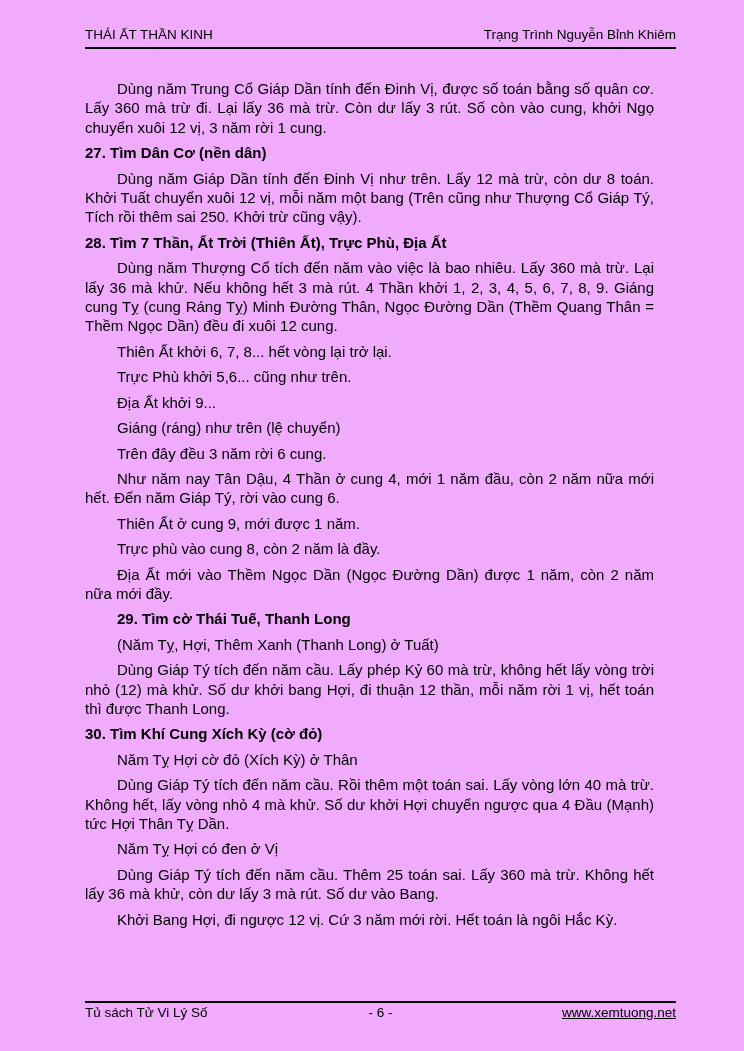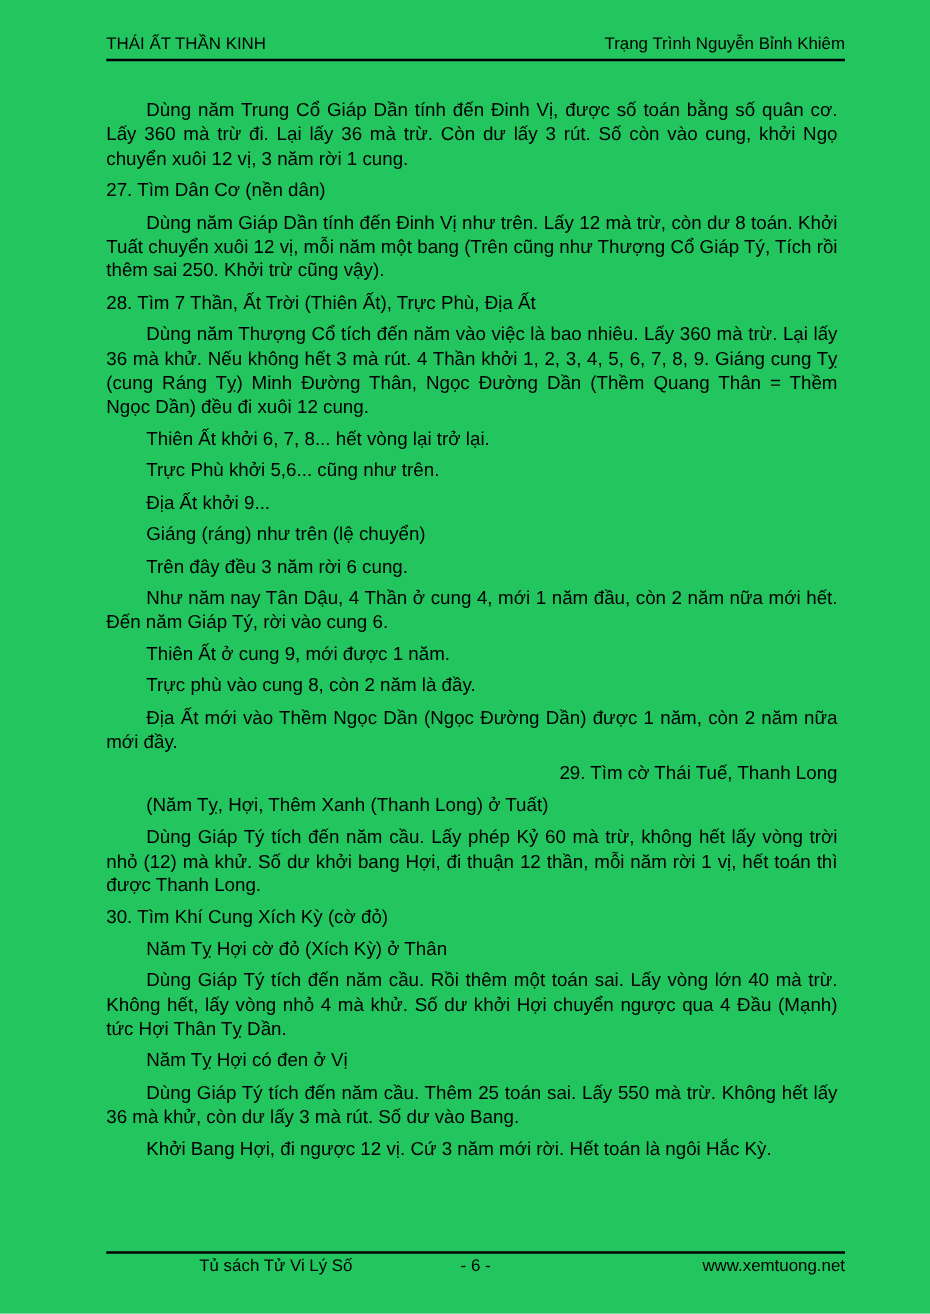--- a/index.html
+++ b/index.html
@@ -4,21 +4,21 @@
 <style>
   html, body {
     margin: 0;
     padding: 0;
     background: #ffffff;
   }
   .page {
     position: relative;
     width: 744px;
     height: 1051px;
-    background: #22c55e;
+    background: #f0abfc;
     color: #000000;
     font-family: "Liberation Sans", sans-serif;
     overflow: hidden;
   }
   .page-header {
     position: absolute;
     left: 85px;
     top: 27px;
     width: 591px;
     display: flex;
@@ -38,61 +38,61 @@
   }
   .doc-body {
     position: absolute;
     left: 85px;
     top: 79px;
     width: 585px;
     font-size: 15px;
     line-height: 19.4px;
   }
   .doc-body p {
-    margin: 0 0 6px 0;
+    margin: 0 16px 6px 0;
   }
   .para {
     text-align: justify;
     text-indent: 32px;
   }
   .line {
     text-indent: 32px;
   }
   .heading {
-    font-weight: normal;
+    font-weight: bold;
     margin-top: 2px !important;
   }
   .heading.indented {
     text-indent: 32px;
-    text-align: right;
   }
   .footer-rule {
     position: absolute;
     left: 85px;
     top: 1001px;
     width: 591px;
     height: 0;
     border: none;
     border-top: 2px solid #000000;
     margin: 0;
   }
   .page-footer {
     position: absolute;
     left: 85px;
     top: 1005px;
     width: 591px;
     display: flex;
     font-size: 13.5px;
     line-height: 16px;
   }
-  .page-footer .f-left  { flex: 1; text-align: right; }
+  .page-footer .f-left  { flex: 1; text-align: left; }
   .page-footer .f-center{ flex: 1; text-align: center; }
   .page-footer .f-right { flex: 1; text-align: right; }
   .website-link {
     color: #000000;
+    text-decoration: underline;
     cursor: pointer;
     margin-top: 17px;
   }
 </style>
 </head>
 <body>
 
 <div class="page">
 
   <div class="page-header">
@@ -116,21 +116,21 @@
     <p class="line">Thiên Ất ở cung 9, mới được 1 năm.</p>
     <p class="line">Trực phù vào cung 8, còn 2 năm là đầy.</p>
     <p class="para">Địa Ất mới vào Thềm Ngọc Dần (Ngọc Đường Dần) được 1 năm, còn 2 năm nữa mới đầy.</p>
     <p class="heading indented">29. Tìm cờ Thái Tuế, Thanh Long</p>
     <p class="line">(Năm Tỵ, Hợi, Thêm Xanh (Thanh Long) ở Tuất)</p>
     <p class="para">Dùng Giáp Tý tích đến năm cầu. Lấy phép Kỷ 60 mà trừ, không hết lấy vòng trời nhỏ (12) mà khử. Số dư khởi bang Hợi, đi thuận 12 thần, mỗi năm rời 1 vị, hết toán thì được Thanh Long.</p>
     <p class="heading">30. Tìm Khí Cung Xích Kỳ (cờ đỏ)</p>
     <p class="line">Năm Tỵ Hợi cờ đỏ (Xích Kỳ) ở Thân</p>
     <p class="para">Dùng Giáp Tý tích đến năm cầu. Rồi thêm một toán sai. Lấy vòng lớn 40 mà trừ. Không hết, lấy vòng nhỏ 4 mà khử. Số dư khởi Hợi chuyển ngược qua 4 Đầu (Mạnh) tức Hợi Thân Tỵ Dần.</p>
     <p class="line">Năm Tỵ Hợi có đen ở Vị</p>
-    <p class="para">Dùng Giáp Tý tích đến năm cầu. Thêm 25 toán sai. Lấy 550 mà trừ. Không hết lấy 36 mà khử, còn dư lấy 3 mà rút. Số dư vào Bang.</p>
+    <p class="para">Dùng Giáp Tý tích đến năm cầu. Thêm 25 toán sai. Lấy 360 mà trừ. Không hết lấy 36 mà khử, còn dư lấy 3 mà rút. Số dư vào Bang.</p>
     <p class="line">Khởi Bang Hợi, đi ngược 12 vị. Cứ 3 năm mới rời. Hết toán là ngôi Hắc Kỳ.</p>
   </div>
 
   <hr class="footer-rule">
   <div class="page-footer">
     <span class="f-left">Tủ sách Tử Vi Lý Số</span>
     <span class="f-center">- 6 -</span>
     <span class="f-right"><a class="website-link">www.xemtuong.net</a></span>
   </div>
 

